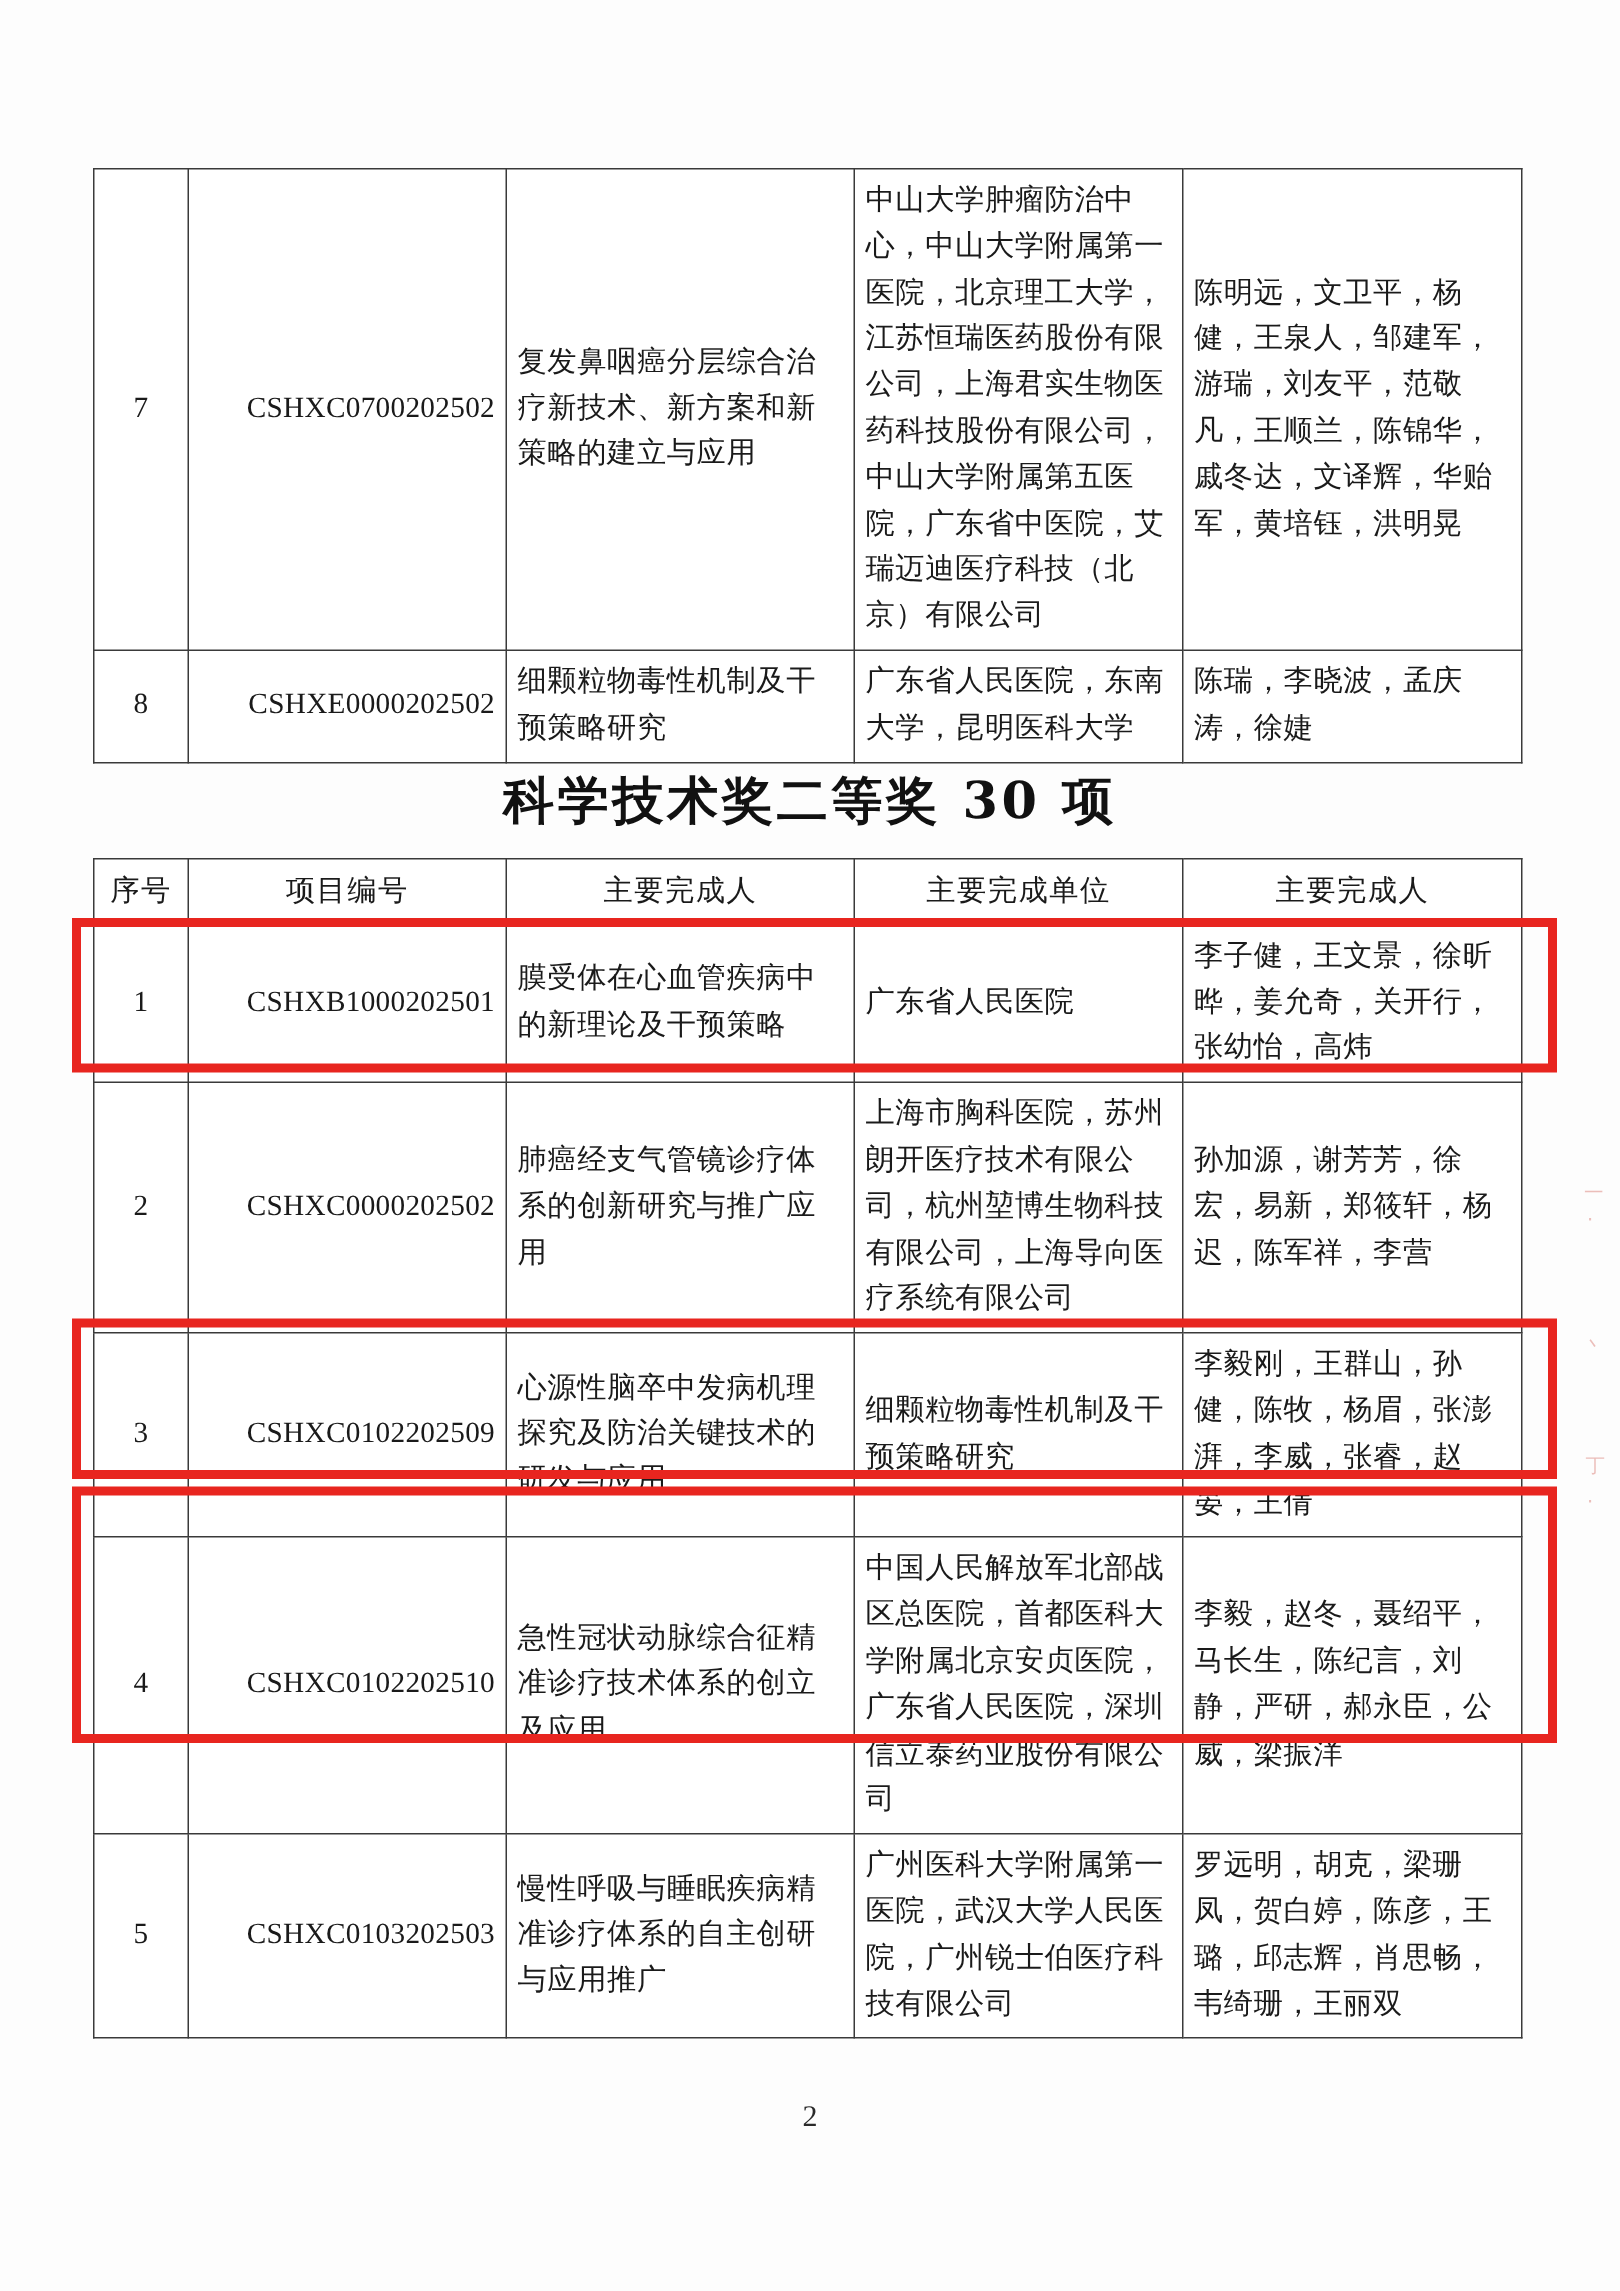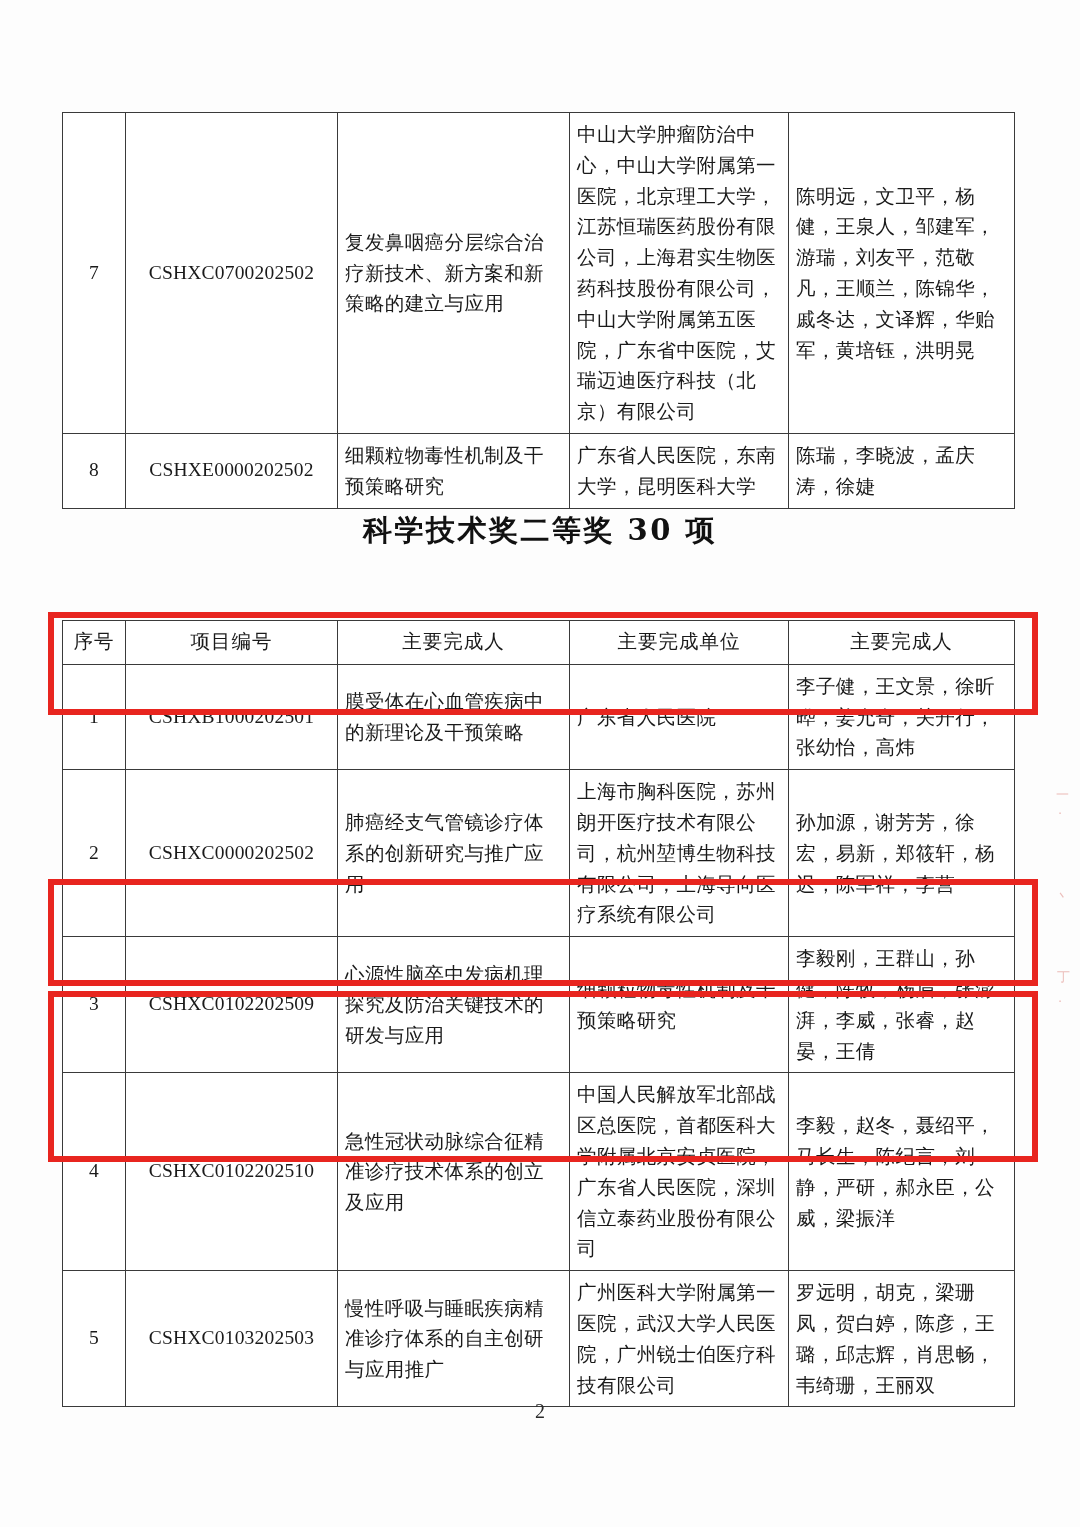--- a/index.html
+++ b/index.html
@@ -38,25 +38,25 @@
     font-weight: 400;
   }
 
   
   .c-seq, .c-code {
     text-align: center;
     font-family: "Liberation Serif", "DejaVu Serif", serif;
     letter-spacing: 0.2px;
   }
   .c-seq { font-size: 21px; }
-  .c-code { font-size: 21px; white-space: nowrap; }
+  .c-code { font-size: 21px; white-space: nowrap; text-align: right; }
 
   
   .c-name, .c-unit, .c-people {
-    font-family: Liberation Sans, sans-serif;
+    font-family: Liberation Serif, serif;
     font-size: 18px;
     line-height: 1.62;
     text-align: left;
     letter-spacing: 0.4px;
   }
   .c-unit, .c-people { text-align: left; }
 
   th.hdr {
     font-family: "DejaVu Sans", "Liberation Sans", sans-serif;
     font-weight: 700;
@@ -84,33 +84,33 @@
 
   
   #section-heading {
     position: absolute;
     left: 0;
     right: 0;
     top: 511px;
     text-align: center;
     font-family: "DejaVu Serif", "Liberation Serif", serif;
     font-weight: 700;
-    font-size: 29px;
+    font-size: 34px;
     letter-spacing: 2.5px;
     color: #111;
   }
 
   
   #table-bottom-wrap {
     position: absolute;
     left: 62px;
     top: 572px;
     width: 952px;
   }
-  #table-bottom { width: 952px; margin-top: 48px; }
+  #table-bottom { width: 952px; }
 
   
   .redbox {
     position: absolute;
     border: 6px solid #e8251f;
     box-sizing: border-box;
     pointer-events: none;
     z-index: 5;
   }
 

